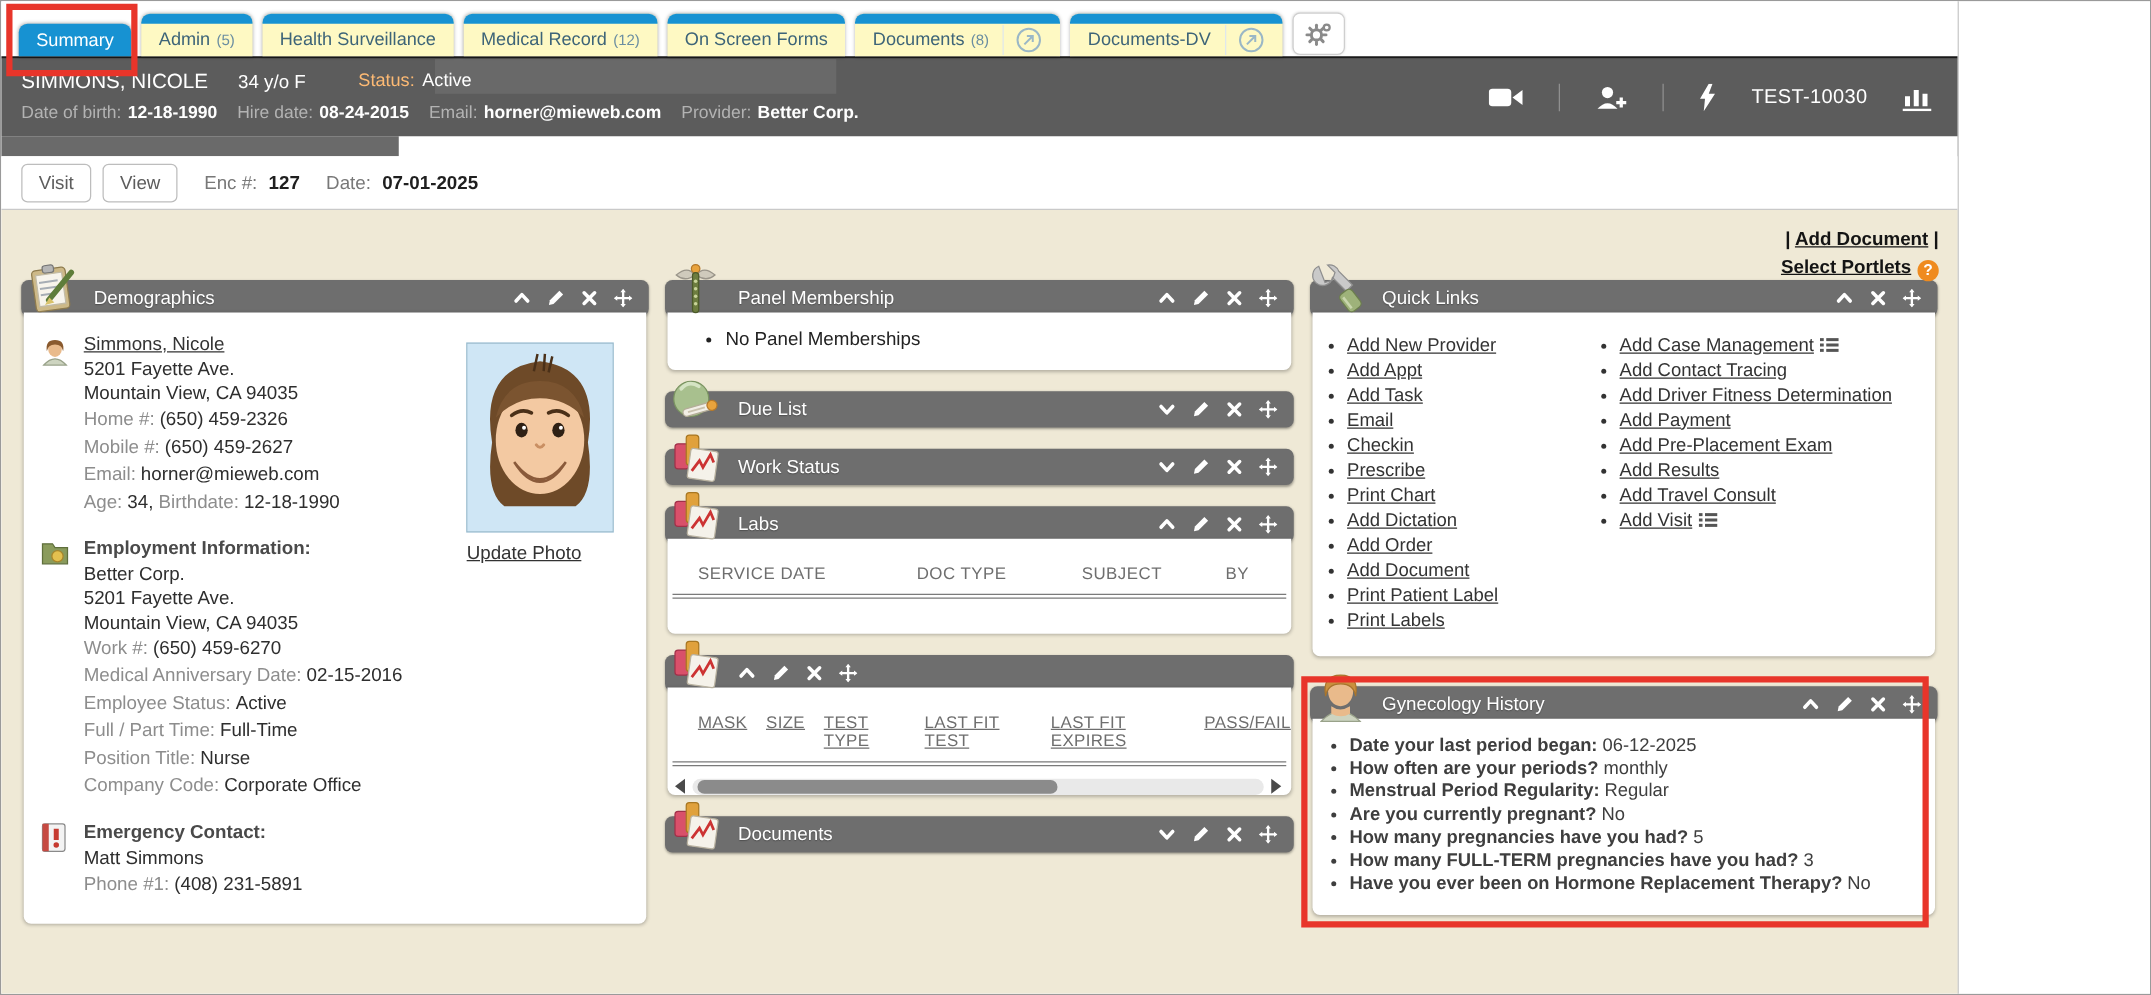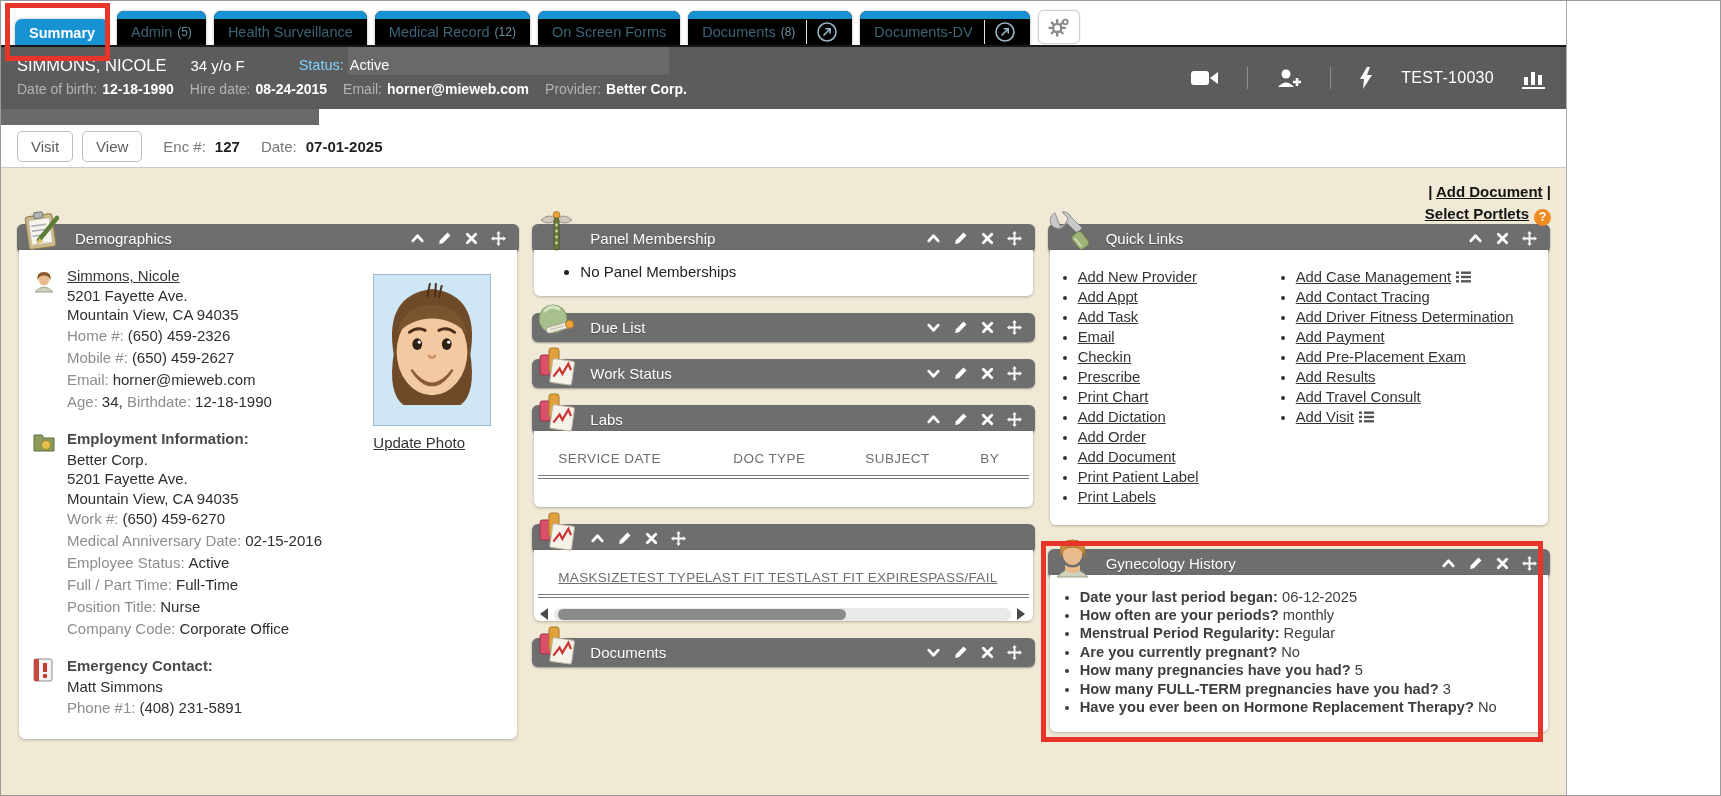--- a/index.html
+++ b/index.html
@@ -3,36 +3,36 @@
 <meta charset="utf-8">
 <style>
   *{box-sizing:border-box;margin:0;padding:0}
   html,body{width:1721px;height:796px;background:#fff;font-family:"Liberation Sans",sans-serif}
   .screen{width:1721px;height:796px;border:1px solid #9a9a9a;display:flex;overflow:hidden}
   .app{width:1566px;height:100%;border-right:1px solid #ababab;display:flex;flex-direction:column;background:#fff}
   .rest{flex:1;background:#fff}
 
   
   .tabbar{height:46px;background:#fff;border-bottom:2px solid #1a1a1a;display:flex;align-items:flex-end;padding-left:14px;position:relative;z-index:20}
-  .tab{position:relative;margin-right:8px;border-radius:7px 7px 0 0;background:#000000;box-shadow:0 0 3px rgba(0,0,0,.3);height:34px;display:flex;align-items:center;padding:8px 14px 0;font-size:14.5px;color:#3d6478;white-space:nowrap;cursor:pointer}
+  .tab{position:relative;margin-right:8px;border-radius:7px 7px 0 0;background:#fef9c3;box-shadow:0 0 3px rgba(0,0,0,.3);height:34px;display:flex;align-items:center;padding:8px 14px 0;font-size:14.5px;color:#3d6478;white-space:nowrap;cursor:pointer}
   .tab::before{content:"";position:absolute;top:0;left:0;right:0;height:8px;background:#1792d2;border-radius:7px 7px 0 0}
-  .tab.active{background:#1792d2;color:#fff;height:26px;padding-top:2px;font-weight:bold;z-index:2}
+  .tab.active{background:#1792d2;color:#fff;height:26px;padding-top:2px;font-weight:normal;z-index:2}
   .tab.active::before{display:none}
   .tab .cnt{font-size:12px;margin-left:5px;color:#6b8ea1}
   .tab .sep{width:1px;height:24px;background:#dfe7ec;margin:0 9px 0 11px}
   .gearbtn{height:34px;width:42px;border:1px solid #cfcfcf;border-radius:6px;background:#fff;display:flex;align-items:center;justify-content:center;box-shadow:0 0 2px rgba(0,0,0,.15);cursor:pointer;margin-bottom:1px}
   .redbox-tab{position:absolute;left:4px;top:2px;width:105px;height:58px;border:5px solid #e8352a;z-index:40;pointer-events:none}
 
   
   .phead{height:62px;background:#5c5c5c;color:#fff;display:flex;justify-content:space-between;position:relative}
   .ph-lightbox{position:absolute;left:347px;top:0;width:321px;height:28px;background:#696969}
   .ph-left{position:relative;z-index:2;padding:5px 0 0 16px}
   .ph-row1{font-size:16.5px;height:26px;display:flex;align-items:center}
   .ph-row1 .agesex{margin-left:24px;font-size:15px}
-  .ph-row1 .slbl{margin-left:54px;color:#7dd3fc;font-size:14.5px}
+  .ph-row1 .slbl{margin-left:42px;color:#fdba74;font-size:14.5px}
   .ph-row1 .sval{margin-left:6px;font-size:14.5px}
   .ph-row2{font-size:14px;margin-top:3px;display:flex;align-items:flex-start}
   .ph-row2 .lbl{color:#b3b3b3;margin-right:5px}
   .ph-row2 .val{color:#fff;font-weight:bold;margin-right:16px}
   .ph-icons{display:flex;align-items:center;gap:28px;padding-right:20px;z-index:2}
   .ph-icons .vsep{width:1px;height:22px;background:#8f8f8f}
   .chartid{font-size:16px;letter-spacing:.3px}
   .stub{width:318px;height:16px;background:#6a6a6a}
 
   
@@ -79,21 +79,21 @@
   
   .pm-body{padding:12px 10px 14px 20px}
   .pm-body ul{padding-left:26px}
   .pm-body li{font-size:15px;color:#222;line-height:20px}
 
   
   .thead{display:flex;padding:17px 0 9px 24px;color:#6e6e6e;font-size:13.5px;letter-spacing:.4px}
   .lc1{width:175px}.lc2{width:132px}.lc3{width:115px}.lc4{flex:1}
   .dline{border-bottom:4px double #7a7a7a;margin:0 4px}
   .labs-body{padding-bottom:28px}
-  .fit-head{display:flex;gap:0;padding:17px 0 9px 24px;color:#6e6e6e;font-size:13.5px;letter-spacing:.3px}
+  .fit-head{display:flex;gap:15px;padding:17px 0 9px 24px;color:#6e6e6e;font-size:13.5px;letter-spacing:.3px}
   .fit-head span{text-decoration:underline;cursor:pointer}
   .scrollrow{display:flex;align-items:center;margin:9px 8px 13px 6px;height:14px}
   .sa{width:0;height:0;border-top:6px solid transparent;border-bottom:6px solid transparent;cursor:pointer}
   .sa-l{border-right:8px solid #4a4a4a}
   .sa-r{border-left:8px solid #4a4a4a}
   .track{flex:1;height:13px;background:#e9e9e9;border-radius:7px;margin:0 6px;position:relative;cursor:pointer}
   .thumb{position:absolute;left:4px;top:1px;height:11px;width:63%;background:#8b8b8b;border-radius:6px;cursor:grab}
 
   
   .ql-cols{display:flex;padding:13px 4px 16px 0}

